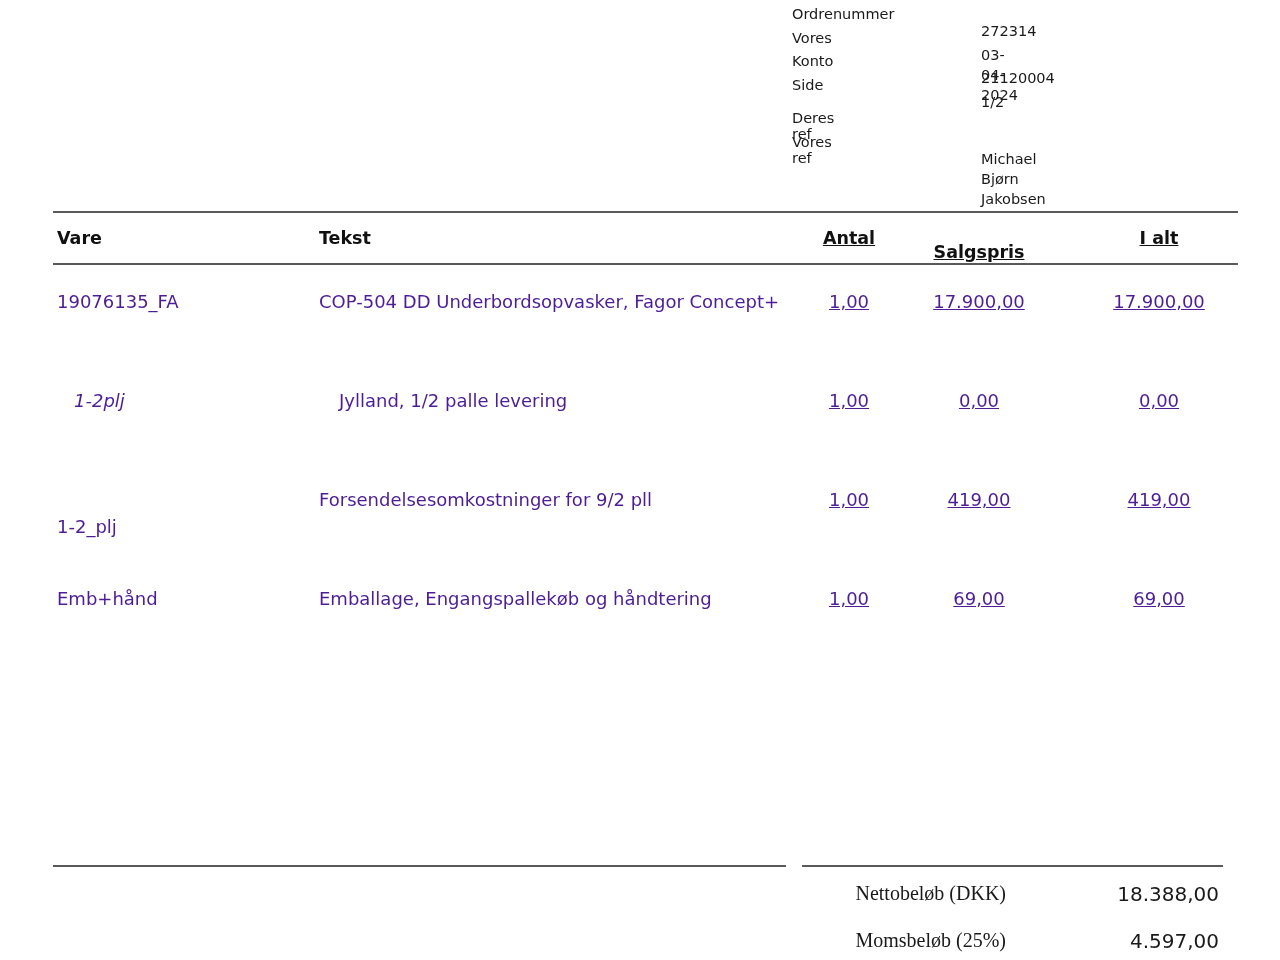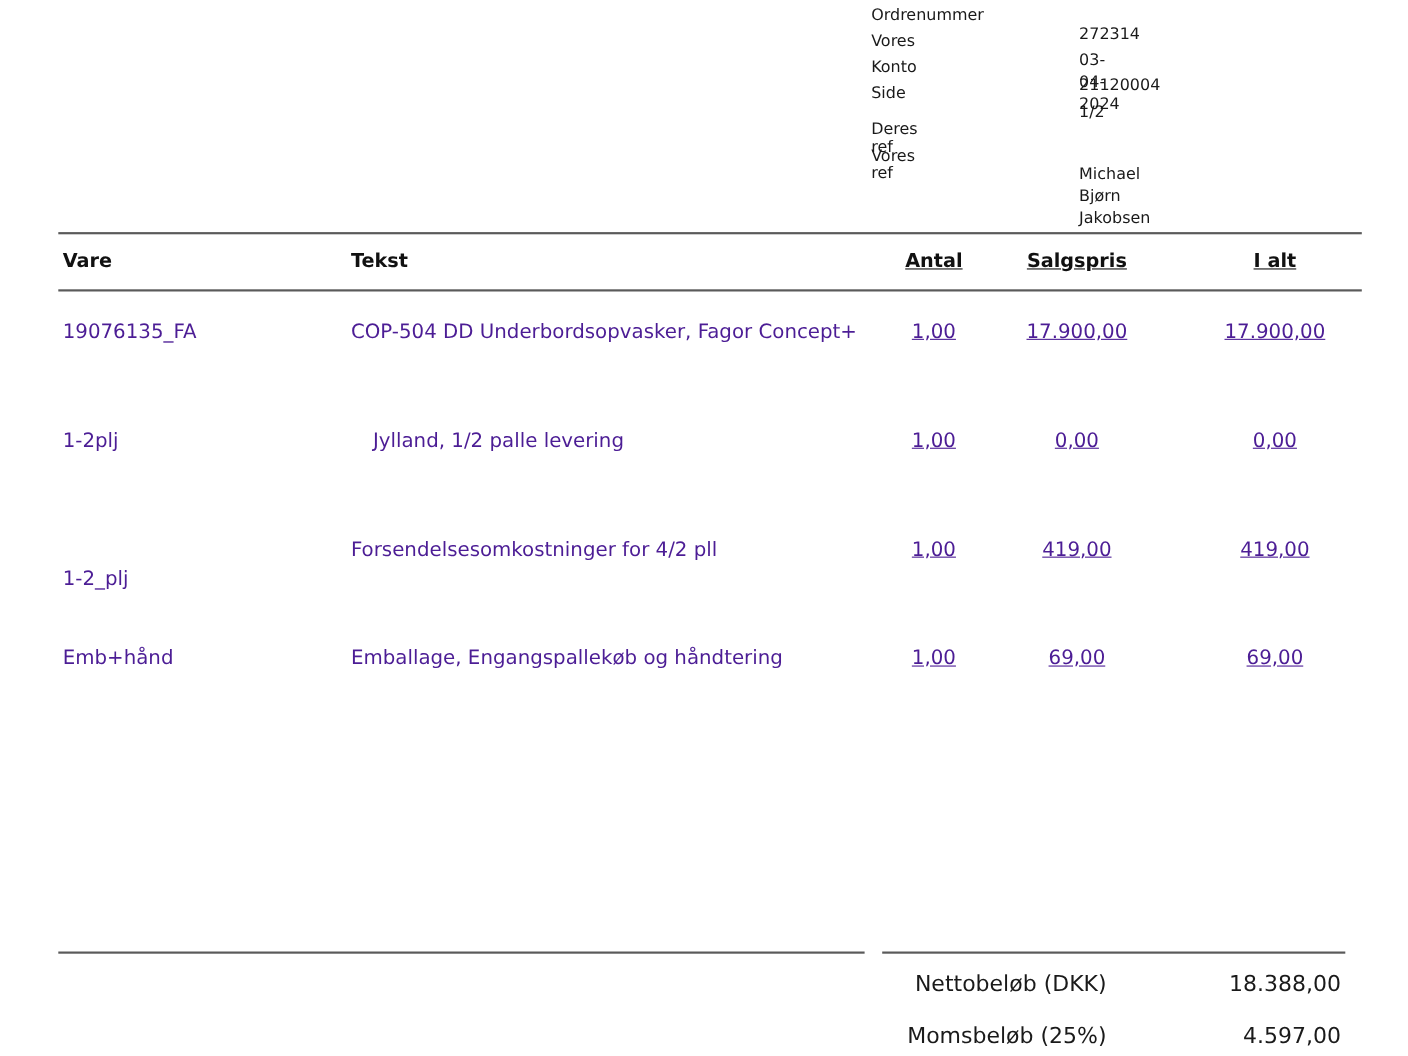--- a/index.html
+++ b/index.html
@@ -13,21 +13,21 @@
     .meta-row .lbl { position: absolute; left: 0; top: 0; }
     .meta-row .val { position: absolute; left: 189px; top: 15px; line-height: 20px; }
     .meta-gap { height: 10px; }
 
     .rule { position: absolute; height: 2px; background: #5a5a5a; }
 
     .th { position: absolute; top: 228px; font-size: 17.5px; font-weight: bold; color: #111; }
     .cell { position: absolute; font-size: 18px; color: #4c1d95; white-space: nowrap; }
     .right { text-align: center; text-decoration: underline; }
 
-    .tot-label { position: absolute; font-size: 20px; text-align: right; width: 260px; left: 746px; }
+    .tot-label { position: absolute; font-size: 20px; text-align: right; width: 260px; left: 746px; font-family: Liberation Serif, serif; }
     .tot-val { position: absolute; font-size: 20px; text-align: right; width: 200px; left: 1019px; }
   </style>
 </head>
 <body>
 
 <div class="meta">
   <div class="meta-row">
     <span class="lbl">Ordrenummer</span>
     <span class="val">272314</span>
   </div>
@@ -56,42 +56,42 @@
     </span>
   </div>
 </div>
 
 <div class="rule" style="left:53px; top:211px; width:1185px;"></div>
 <div class="rule" style="left:53px; top:263px; width:1185px;"></div>
 
 <div class="th" style="left:57px;">Vare</div>
 <div class="th" style="left:319px;">Tekst</div>
 <div class="th right" style="left:799px; width:100px;">Antal</div>
-<div class="th right" style="left:919px; width:120px;">Salgspris</div>
+<div class="th right" style="left:919px; width:120px;margin-top:14px;">Salgspris</div>
 <div class="th right" style="left:1084px; width:150px;">I alt</div>
 
 <div>
   <div class="cell" style="left:57px; top:291px;">19076135_FA</div>
   <div class="cell" style="left:319px; top:291px;">COP-504 DD Underbordsopvasker, Fagor Concept+</div>
   <div class="cell right" style="left:799px; width:100px; top:291px;">1,00</div>
   <div class="cell right" style="left:919px; width:120px; top:291px;">17.900,00</div>
   <div class="cell right" style="left:1084px; width:150px; top:291px;">17.900,00</div>
 </div>
 
 <div>
-  <div class="cell" style="left:57px; top:390px;">1-2plj</div>
+  <div class="cell" style="left:74px; top:390px;font-style:italic;">1-2plj</div>
   <div class="cell" style="left:319px; top:390px;margin-left:20px;">Jylland, 1/2 palle levering</div>
   <div class="cell right" style="left:799px; width:100px; top:390px;">1,00</div>
   <div class="cell right" style="left:919px; width:120px; top:390px;">0,00</div>
   <div class="cell right" style="left:1084px; width:150px; top:390px;">0,00</div>
 </div>
 
 <div>
   <div class="cell" style="left:57px; top:483px;margin-top:33px;">1-2_plj</div>
-  <div class="cell" style="left:319px; top:489px;">Forsendelsesomkostninger for 4/2 pll</div>
+  <div class="cell" style="left:319px; top:489px;">Forsendelsesomkostninger for 9/2 pll</div>
   <div class="cell right" style="left:799px; width:100px; top:489px;">1,00</div>
   <div class="cell right" style="left:919px; width:120px; top:489px;">419,00</div>
   <div class="cell right" style="left:1084px; width:150px; top:489px;">419,00</div>
 </div>
 
 <div>
   <div class="cell" style="left:57px; top:588px;">Emb+hånd</div>
   <div class="cell" style="left:319px; top:588px;">Emballage, Engangspallekøb og håndtering</div>
   <div class="cell right" style="left:799px; width:100px; top:588px;">1,00</div>
   <div class="cell right" style="left:919px; width:120px; top:588px;">69,00</div>

